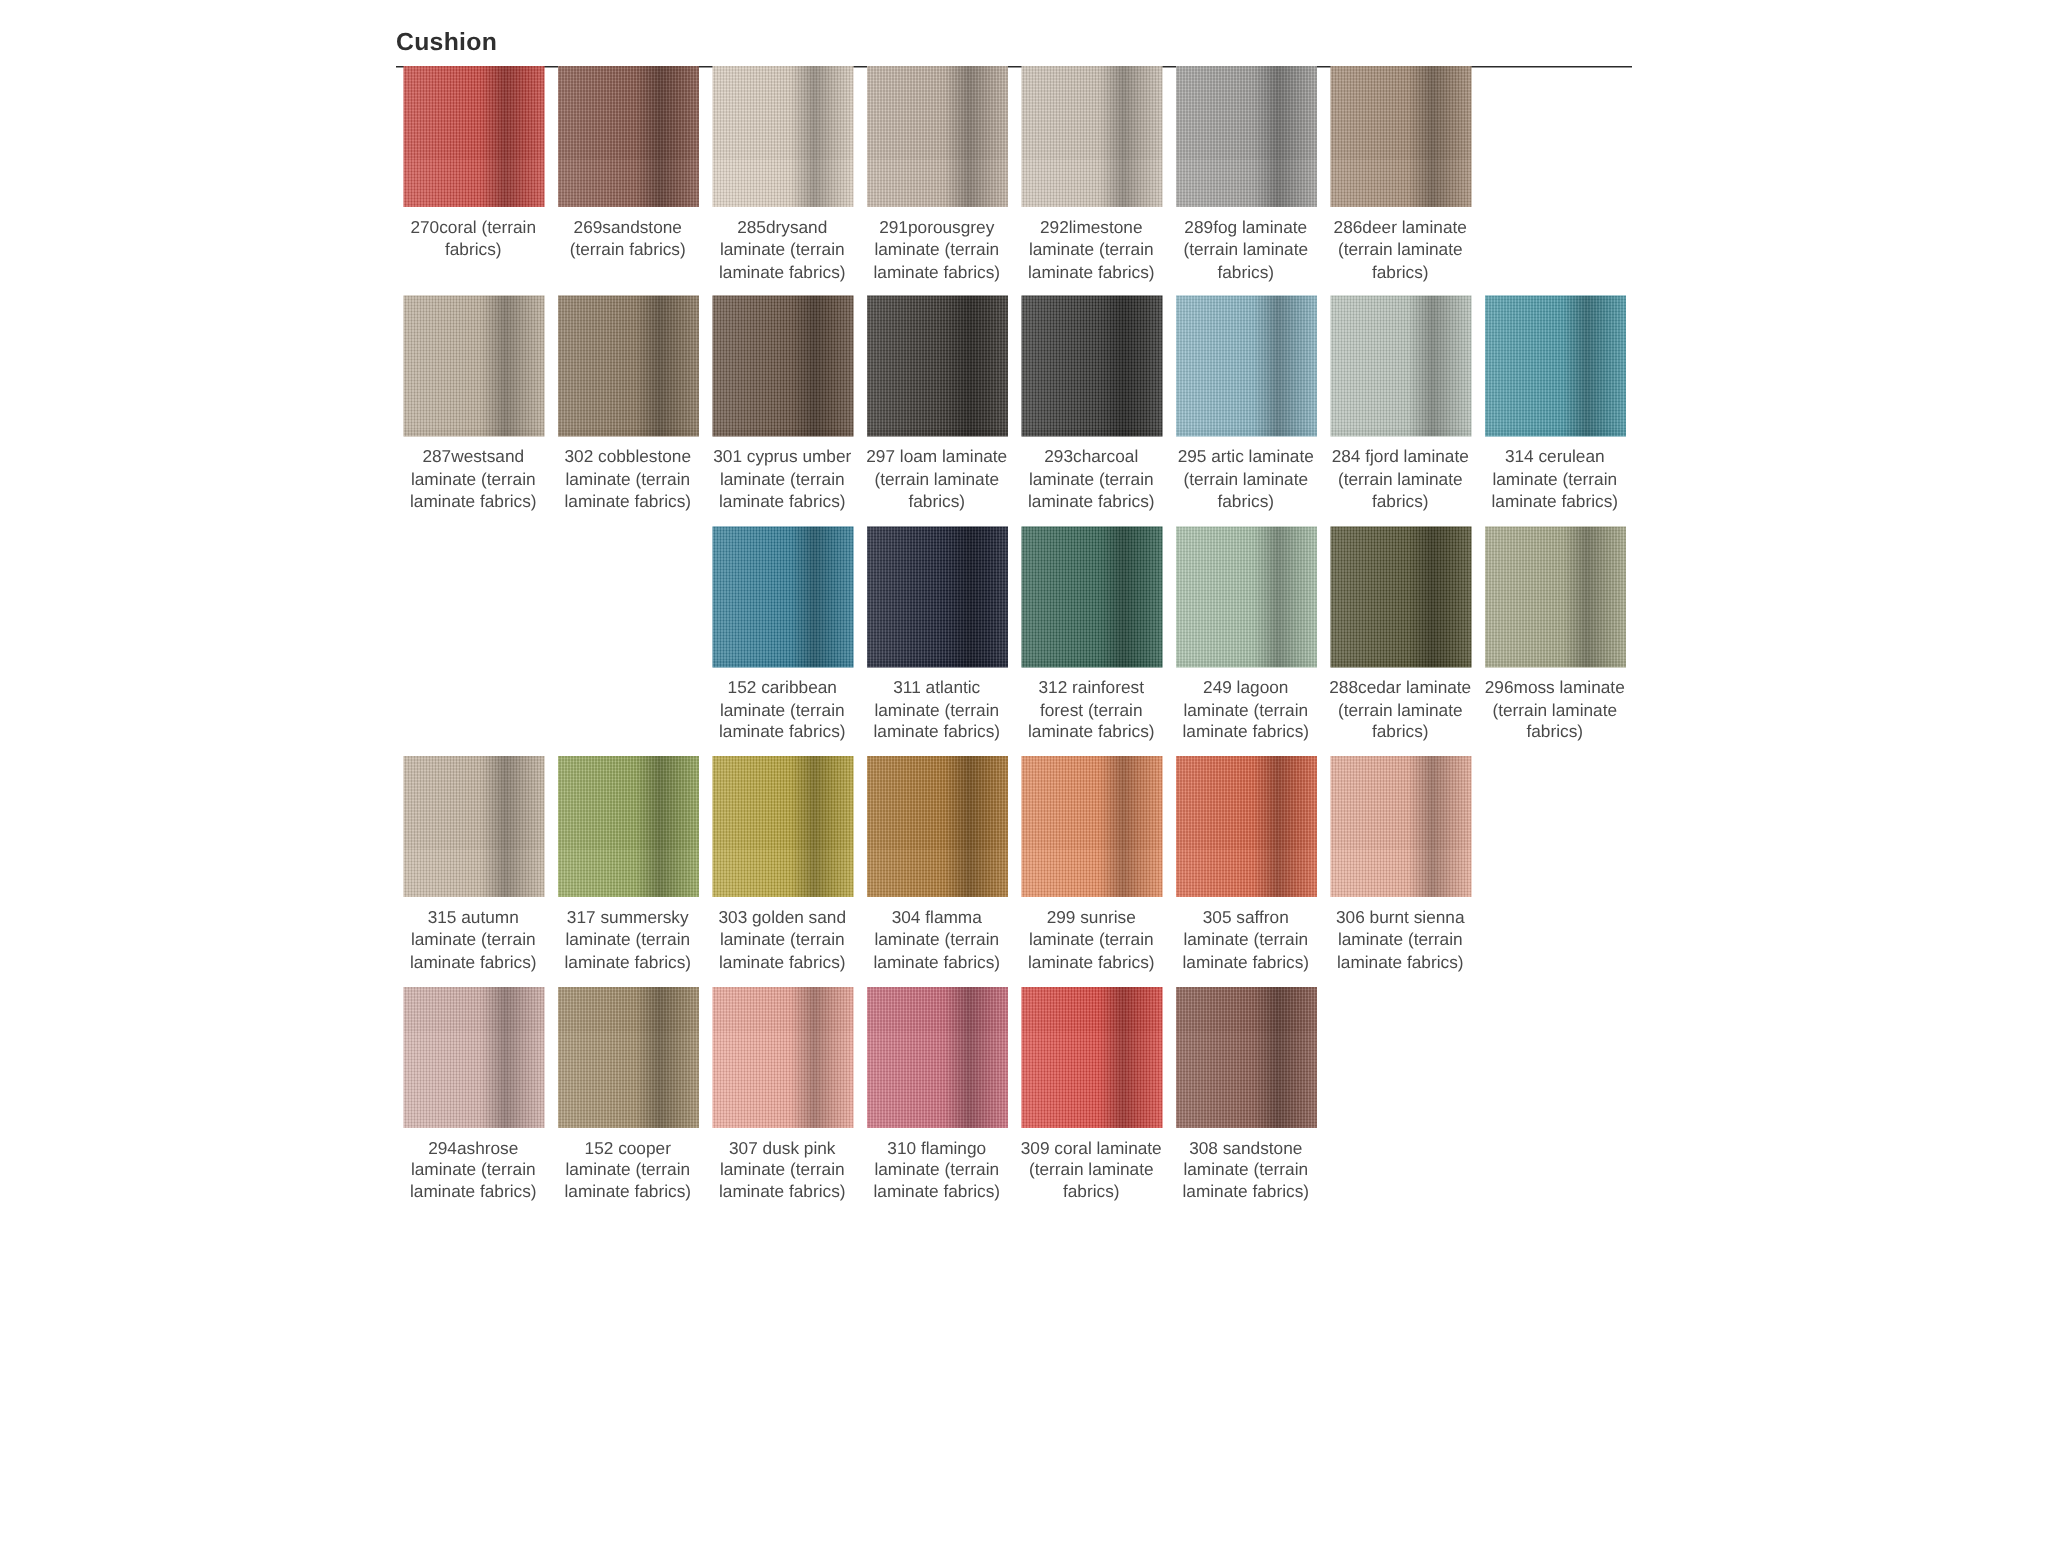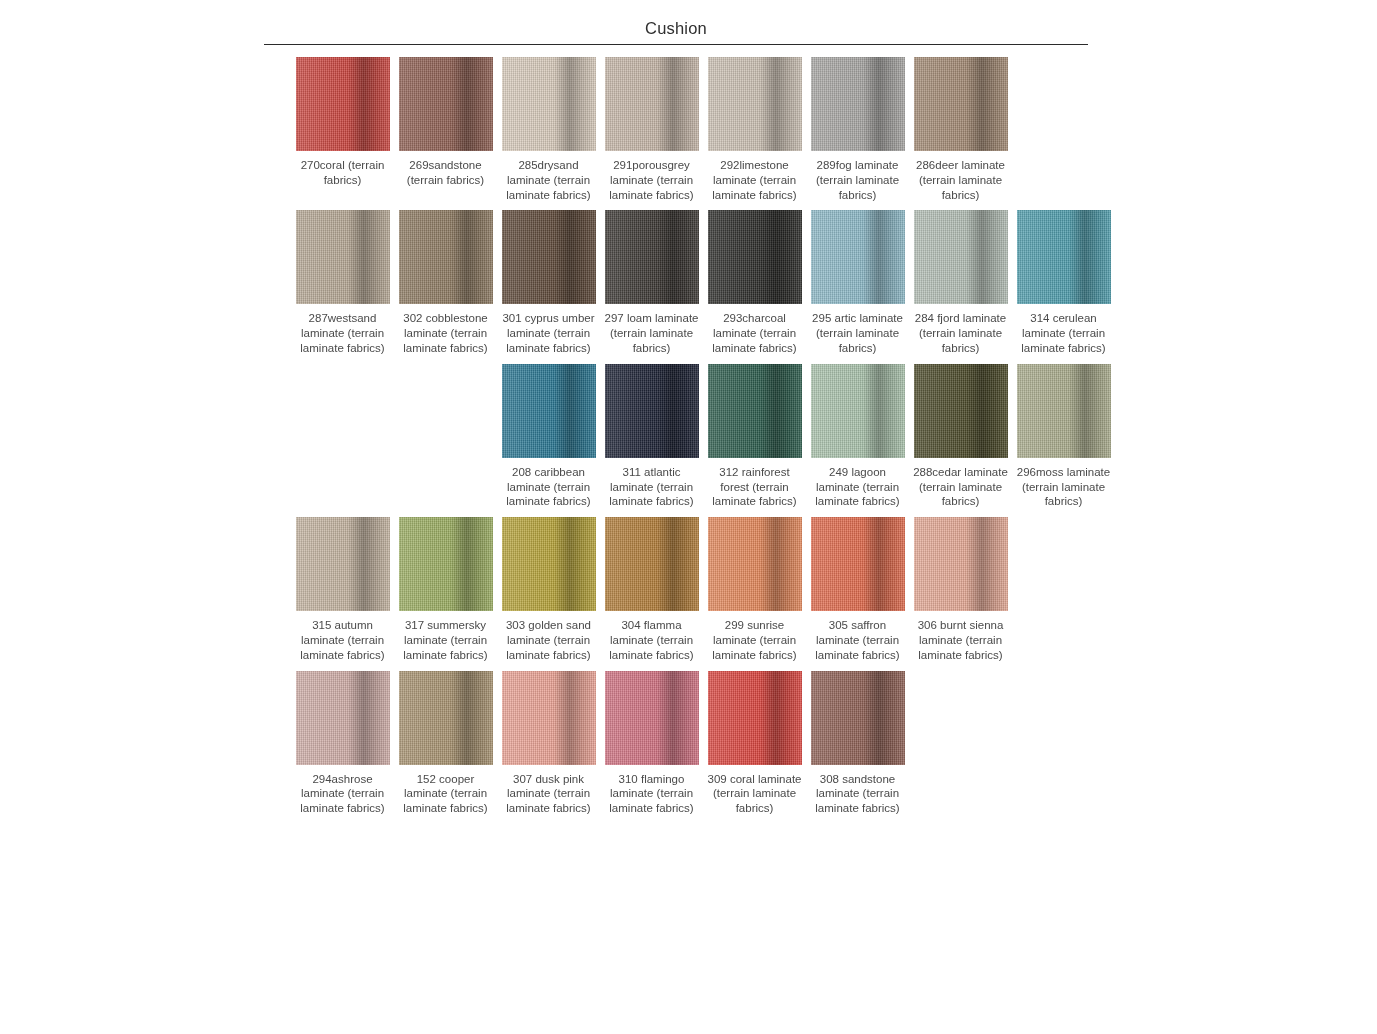--- a/index.html
+++ b/index.html
@@ -22,40 +22,38 @@
     box-sizing: border-box;
   }
   .section {
     position: absolute;
     left: 264px;
     top: 18px;
     width: 824px;
   }
   .section-title {
     font-size: 16.5px;
-    font-weight: 400;
+    font-weight: 700;
     letter-spacing: 0.2px;
     color: #2f2f2f;
     line-height: 1.3;
     padding-bottom: 5px;
     margin: 0;
-    text-align: center;
   }
   .section-rule {
     border-bottom: 1px solid #2b2b2b;
     width: 100%;
     height: 0;
   }
 
   .grid {
     position: absolute;
     left: 264px;
-    top: 57px;
+    top: 44px;
     width: 824px;
-    margin-left: 27px;
   }
 
   .row {
     display: flex;
     flex-direction: row;
     align-items: flex-start;
     margin-bottom: 8px;
   }
   .cell {
     width: 103px;
@@ -178,21 +176,21 @@
         <div class="cell">
           <div class="swatch" style="background-color: rgb(79, 156, 171);"></div>
           <div class="caption">314 cerulean laminate (terrain laminate fabrics)</div>
         </div>
       </div>
       <div class="row">
         <div class="cell empty"></div>
         <div class="cell empty"></div>
         <div class="cell">
           <div class="swatch" style="background-color: rgb(42, 118, 145);"></div>
-          <div class="caption">208 caribbean laminate (terrain laminate fabrics)</div>
+          <div class="caption">152 caribbean laminate (terrain laminate fabrics)</div>
         </div>
         <div class="cell">
           <div class="swatch" style="background-color: rgb(29, 34, 53);"></div>
           <div class="caption">311 atlantic laminate (terrain laminate fabrics)</div>
         </div>
         <div class="cell">
           <div class="swatch" style="background-color: rgb(44, 92, 76);"></div>
           <div class="caption">312 rainforest forest (terrain laminate fabrics)</div>
         </div>
         <div class="cell">

